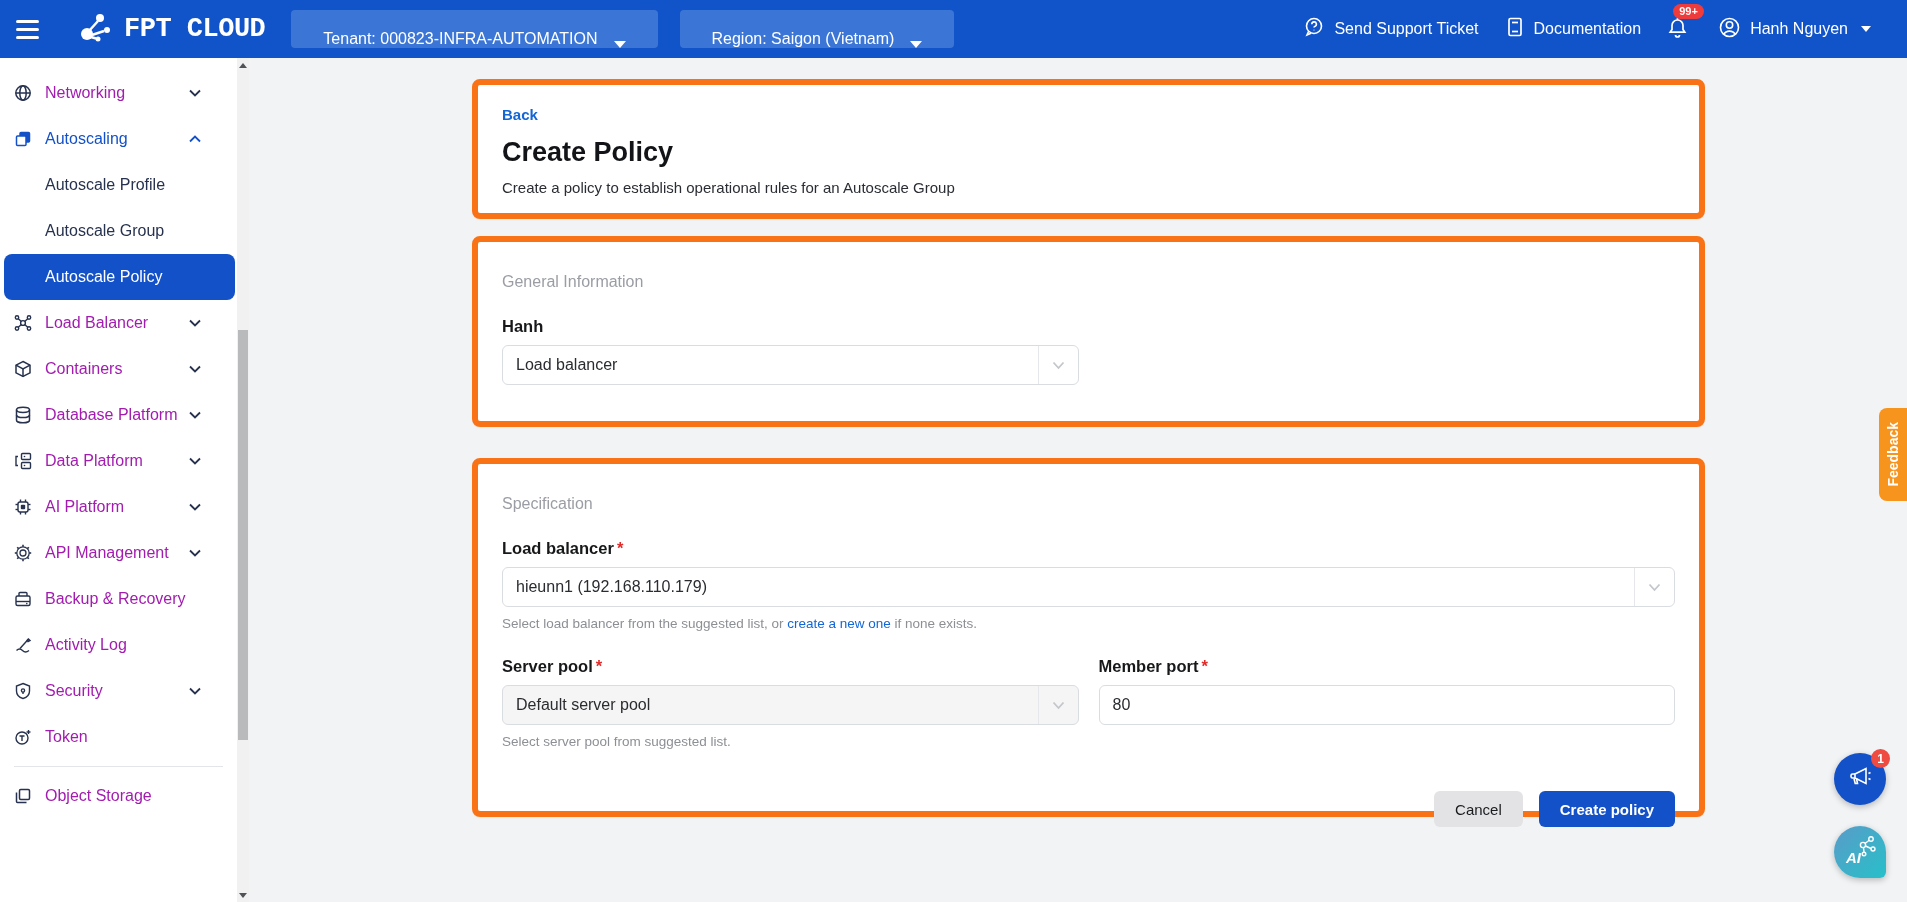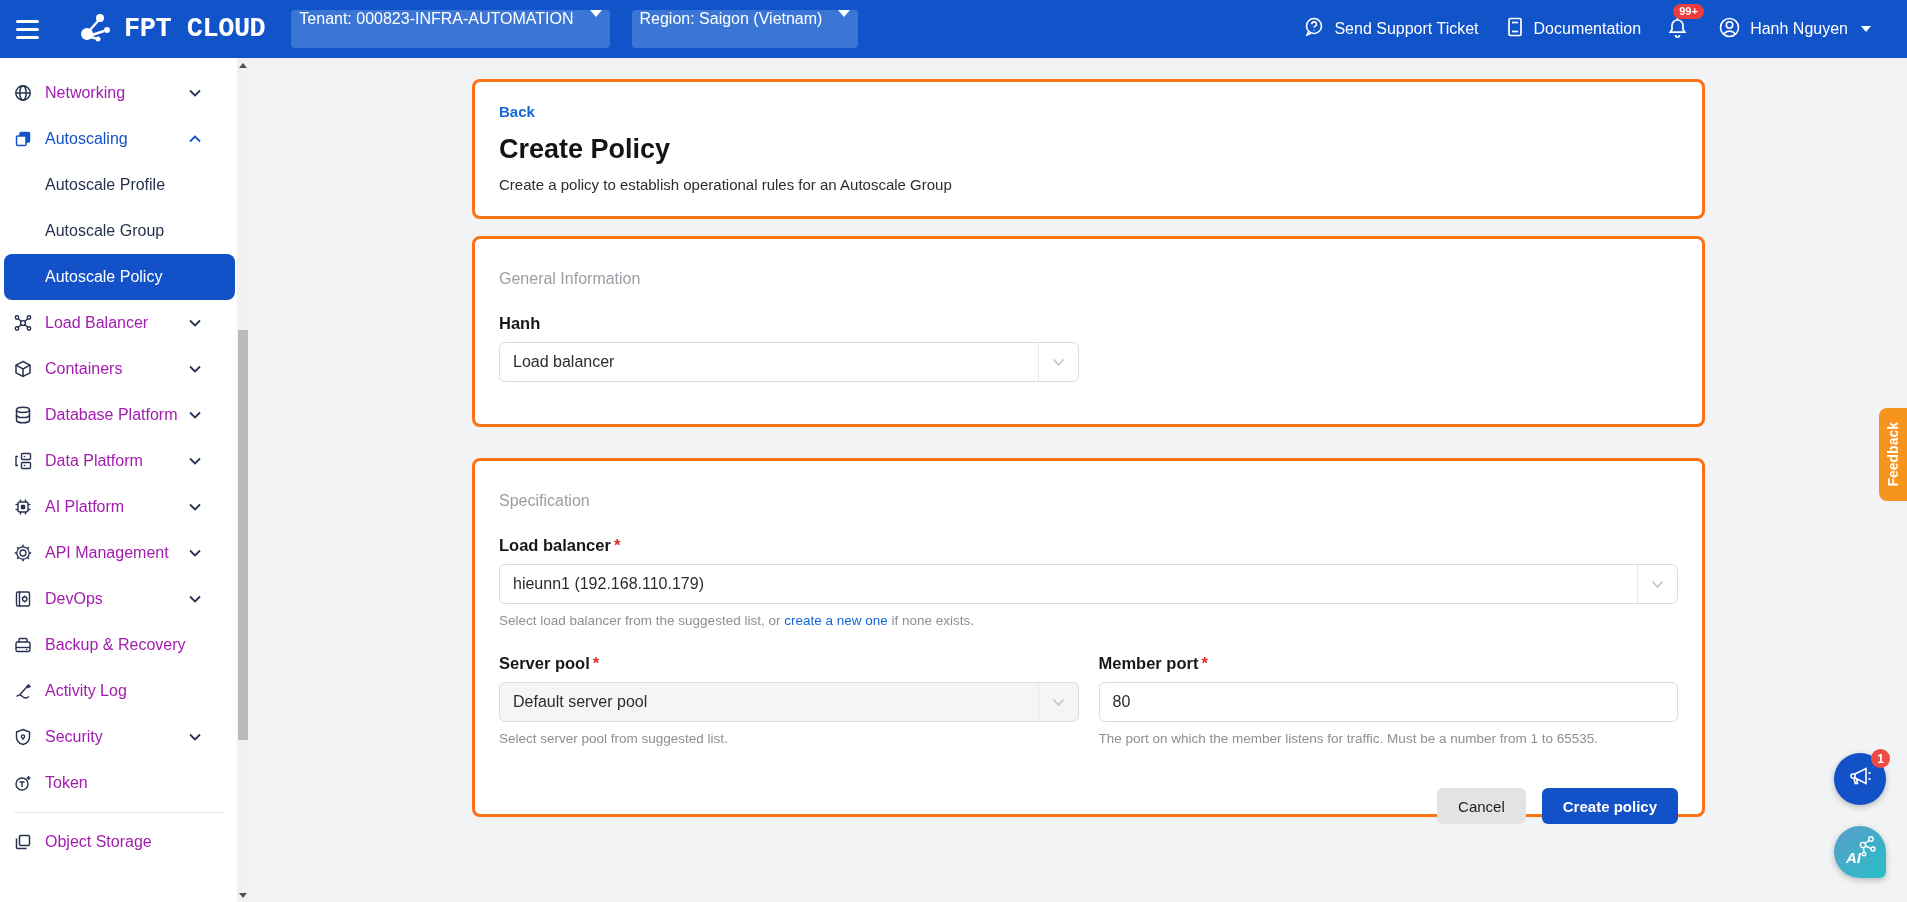--- a/index.html
+++ b/index.html
@@ -4,21 +4,21 @@
 <style>
   * { margin:0; padding:0; box-sizing:border-box; }
   html,body { width:1907px; height:902px; overflow:hidden; font-family:"Liberation Sans", sans-serif; background:#f2f3f5; }
 
   
   .navbar { position:absolute; left:0; top:0; width:1907px; height:58px; background:#1153c9; display:flex; align-items:center; color:#fff; z-index:30; }
   .hamburger { width:46px; height:58px; display:flex; flex-direction:column; justify-content:center; align-items:center; gap:5px; cursor:pointer; margin-left:4px; }
   .hamburger span { display:block; width:23px; height:3px; background:#fff; border-radius:2px; }
   .brand { display:flex; align-items:center; gap:10px; margin-left:26px; margin-right:26px;font-family:Liberation Mono, monospace; }
   .brand-text { font-size:27px; font-weight:bold; letter-spacing:-0.5px; white-space:nowrap; }
-  .nav-pill { background:#3b76d7; border-radius:4px; height:38px; display:flex; align-items:flex-start; padding:0 8px; font-size:16px; margin-right:22px; cursor:pointer; white-space:nowrap; }
+  .nav-pill { background:#3b76d7; border-radius:4px; height:38px; display:flex; align-items:flex-end; padding:0 32px; font-size:16px; margin-right:22px; cursor:pointer; white-space:nowrap; }
   .caret { width:0; height:0; border-left:6px solid transparent; border-right:6px solid transparent; border-top:7px solid #fff; margin-left:16px; }
   .nav-right { margin-left:auto; display:flex; align-items:center; gap:26px; padding-right:36px; }
   .nav-link { display:flex; align-items:center; gap:9px; font-size:16px; cursor:pointer; white-space:nowrap; }
   .bell-wrap { position:relative; cursor:pointer; margin-right:4px; }
   .badge99 { position:absolute; top:-12px; left:6px; background:#ee3b3b; color:#fff; font-size:11px; font-weight:bold; border-radius:9px; padding:2px 6px; line-height:1; }
   .user-wrap { display:flex; align-items:center; gap:9px; cursor:pointer; font-size:16px; }
   .user-caret { width:0; height:0; border-left:5px solid transparent; border-right:5px solid transparent; border-top:6px solid #fff; margin-left:4px; }
 
   
   .sidebar { position:absolute; left:0; top:58px; width:237px; bottom:0; background:#fff; z-index:20; padding-top:12px; }
@@ -37,21 +37,21 @@
   
   .sb-track { position:absolute; left:237px; top:58px; width:12px; bottom:0; background:#f1f1f2; z-index:25; }
   .sb-arrow-up, .sb-arrow-down { position:absolute; left:1px; width:10px; height:10px; display:flex; align-items:center; justify-content:center; cursor:pointer; }
   .sb-arrow-up { top:2px; } .sb-arrow-down { bottom:2px; }
   .sb-arrow-up:after { content:""; border-left:4px solid transparent; border-right:4px solid transparent; border-bottom:5px solid #4f5256; }
   .sb-arrow-down:after { content:""; border-left:4px solid transparent; border-right:4px solid transparent; border-top:5px solid #4f5256; }
   .sb-thumb { position:absolute; left:1px; width:10px; top:272px; height:410px; background:#b9babc; cursor:pointer; }
 
   
   .main { position:absolute; left:249px; top:58px; right:0; bottom:0; background:#f2f3f5; }
-  .card { position:absolute; left:223px; width:1233px; background:#fff; border:3px solid #f97316; border-radius:8px; box-shadow:0 1px 2px rgba(0,0,0,0.04); padding:0 24px; }
+  .card { position:absolute; left:223px; width:1233px; background:#fff; border:6px solid #f97316; border-radius:8px; box-shadow:0 1px 2px rgba(0,0,0,0.04); padding:0 24px; }
   .card-header { top:21px; height:140px; }
   .card-general { top:178px; height:191px; }
   .card-spec { top:400px; height:359px; }
 
   .back-link { display:inline-block; margin-top:21px; color:#1366d6; font-size:15px; font-weight:bold; cursor:pointer; }
   .page-title { margin-top:13px; font-size:27px; font-weight:bold; color:#121417; }
   .page-subtitle { margin-top:11px; font-size:15px; color:#2a2d33; }
 
   .section-title { margin-top:31px; font-size:16px; color:#9a9da3; }
   .grid-2 { display:grid; grid-template-columns:1fr 1fr; column-gap:20px; }
@@ -310,37 +310,20 @@
       </svg>
       </span>
     <span class="nav-label">API Management</span>
     <span class="chev">
         <svg width="12" height="8" viewBox="0 0 12 8" fill="none" stroke-width="1.8">
           <polyline points="1,1.5 6,6.5 11,1.5"></polyline>
         </svg>
       </span>
   </div>
 
-  <div class="nav-item">
-    <span class="nav-icon">
-      <svg class="ic" width="20" height="20" viewBox="0 0 20 20" fill="none" stroke-width="1.4">
-        <rect x="3.5" y="3" width="13" height="14" rx="1.5"></rect>
-          <line x1="6.5" y1="3" x2="6.5" y2="17"></line>
-        <circle cx="11.7" cy="10" r="2.2"></circle>
-          <line x1="11.7" y1="6.6" x2="11.7" y2="7.8"></line>
-          <line x1="11.7" y1="12.2" x2="11.7" y2="13.4"></line>
-      </svg>
-      </span>
-    <span class="nav-label">DevOps</span>
-    <span class="chev">
-        <svg width="12" height="8" viewBox="0 0 12 8" fill="none" stroke-width="1.8">
-          <polyline points="1,1.5 6,6.5 11,1.5"></polyline>
-        </svg>
-      </span>
-  </div>
 
   <div class="nav-item">
     <span class="nav-icon">
       <svg class="ic" width="20" height="20" viewBox="0 0 20 20" fill="none" stroke-width="1.4">
         <rect x="3" y="7" width="14" height="9.5" rx="1.5"></rect>
           <path d="M6 7 V4.5 a1 1 0 0 1 1-1 h6 a1 1 0 0 1 1 1 V7"></path>
         <line x1="3" y1="12.5" x2="17" y2="12.5"></line>
           <circle cx="13.8" cy="14.6" r="0.8" fill="#27324f" stroke="none"></circle>
       </svg>
       </span>
@@ -455,21 +438,20 @@
               </svg>
             </span>
         </div>
         <div class="helper">Select server pool from suggested list.</div>
       </div>
       <div>
         <div class="f-label"><span>Member port</span><span class="req">*</span></div>
         <div class="field">
           <input type="text" value="80" style="">
         </div>
-        <div class="helper">The port on which the member listens for traffic. Must be a number from 1 to 65535.</div>
       </div>
     </div>
 
     <div class="btn-row">
       <button class="btn btn-cancel">Cancel</button>
       <button class="btn btn-primary">Create policy</button>
     </div>
   </div>
 </div>
 

